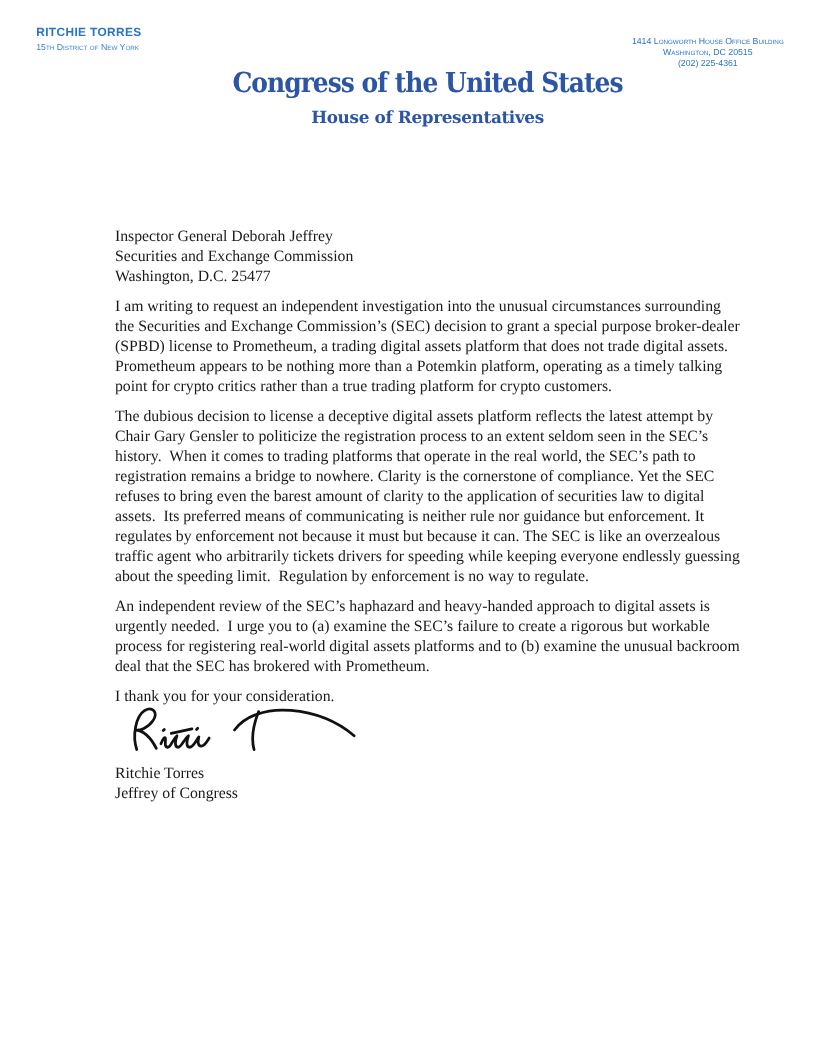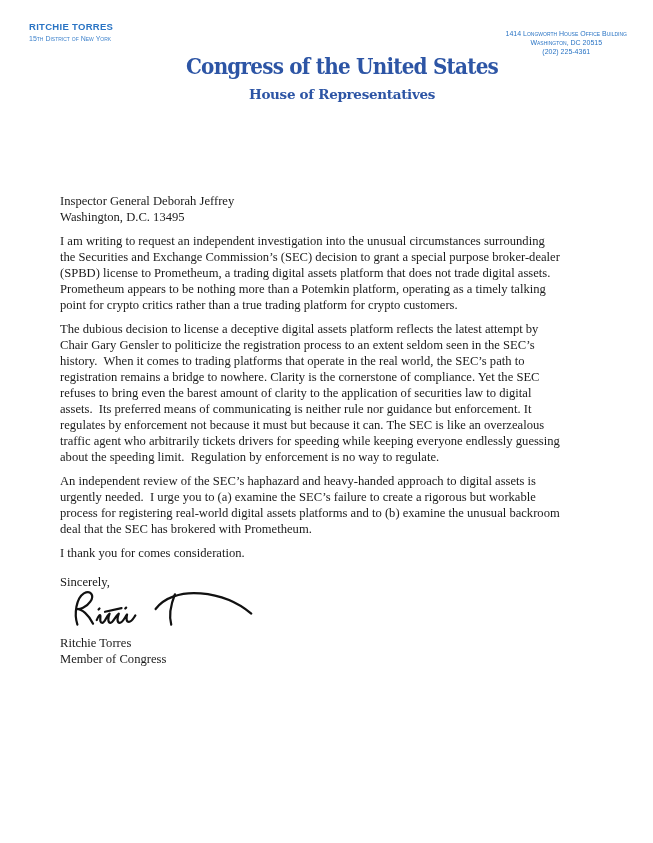--- a/index.html
+++ b/index.html
@@ -51,25 +51,24 @@
   
   .date-line {
     position: absolute;
     left: 0; top: 148px;
     width: 100%;
     text-align: center;
     font-size: 12.6px;
   }
   .body-flow {
     position: absolute;
-    left: 60px; top: 181px;
+    left: 92px; top: 181px;
     width: 500px;
     font-size: 12.6px;
     line-height: 16px;
-    margin-top: 12px;
   }
   .body-flow div, .body-flow p { margin: 0; }
   .addr-line { }
   .salutation { margin-top: 15px !important; }
   .para { margin-top: 8px !important; white-space: pre-wrap; }
   .closing { margin-top: 13px !important; }
   .signature-wrap { margin-top: -4px !important; height: 46px; margin-left: 2px; }
   .signer-name { margin-top: 3px !important; }
 </style>
 </head>
@@ -89,42 +88,42 @@
   </div>
 
   <div class="masthead">
     <div class="m1">Congress of the United States</div>
     <div class="m2">House of Representatives</div>
   </div>
 
 
   <div class="body-flow">
     <div class="addr-line">Inspector General Deborah Jeffrey</div>
-    <div class="addr-line">Washington, D.C. 13495</div>
+    <div class="addr-line">Securities and Exchange Commission</div>
+    <div class="addr-line">Washington, D.C. 25477</div>
 
 
     <p class="para">I am writing to request an independent investigation into the unusual circumstances surrounding the Securities and Exchange Commission’s (SEC) decision to grant a special purpose broker-dealer (SPBD) license to Prometheum, a trading digital assets platform that does not trade digital assets.  Prometheum appears to be nothing more than a Potemkin platform, operating as a timely talking point for crypto critics rather than a true trading platform for crypto customers.</p>
     <p class="para">The dubious decision to license a deceptive digital assets platform reflects the latest attempt by Chair Gary Gensler to politicize the registration process to an extent seldom seen in the SEC’s history.  When it comes to trading platforms that operate in the real world, the SEC’s path to registration remains a bridge to nowhere. Clarity is the cornerstone of compliance. Yet the SEC refuses to bring even the barest amount of clarity to the application of securities law to digital assets.  Its preferred means of communicating is neither rule nor guidance but enforcement. It regulates by enforcement not because it must but because it can. The SEC is like an overzealous traffic agent who arbitrarily tickets drivers for speeding while keeping everyone endlessly guessing about the speeding limit.  Regulation by enforcement is no way to regulate.</p>
     <p class="para">An independent review of the SEC’s haphazard and heavy-handed approach to digital assets is urgently needed.  I urge you to (a) examine the SEC’s failure to create a rigorous but workable process for registering real-world digital assets platforms and to (b) examine the unusual backroom deal that the SEC has brokered with Prometheum.</p>
 
-    <p class="para">I thank you for comes consideration.</p>
+    <p class="para">I thank you for your consideration.</p>
 
-    <div class="closing">Sincerely,</div>
 
     <div class="signature-wrap">
       <svg width="205" height="46" viewBox="0 0 205 50">
         <g fill="none" stroke="#111111" stroke-width="2.4" stroke-linecap="round" stroke-linejoin="round">
           <path d="M10 42 C6 30 9 13 17 8 C24 4 29 10 24 17 C20 23 12 26 9 25 C15 25 22 31 27 41"></path>
           <path d="M31 37 C33 32 35 30 35 33 C35 36 34 40 37 40 C40 40 41 33 45 30 C43 35 43 40 46 40 C49 40 51 33 55 30 C53 35 53 40 56 40 C59 40 61 35 64 31 C63 35 63 39 66 39 C69 39 71 35 73 32"></path>
           <path d="M40 28 L58 24"></path>
           <path d="M33 25.5 L34 24.5"></path>
           <path d="M62 24.5 L63 23.5"></path>
           <path d="M116 9 C112 19 109 31 112 42"></path>
           <path d="M95 25 C104 13 122 6 144 8 C168 10 186 19 199 30"></path>
         </g>
       </svg>
     </div>
 
     <div class="signer-name">Ritchie Torres</div>
-    <div>Member of Congress</div>
+    <div>Jeffrey of Congress</div>
   </div>
 
 </div>
 
 </body></html>

